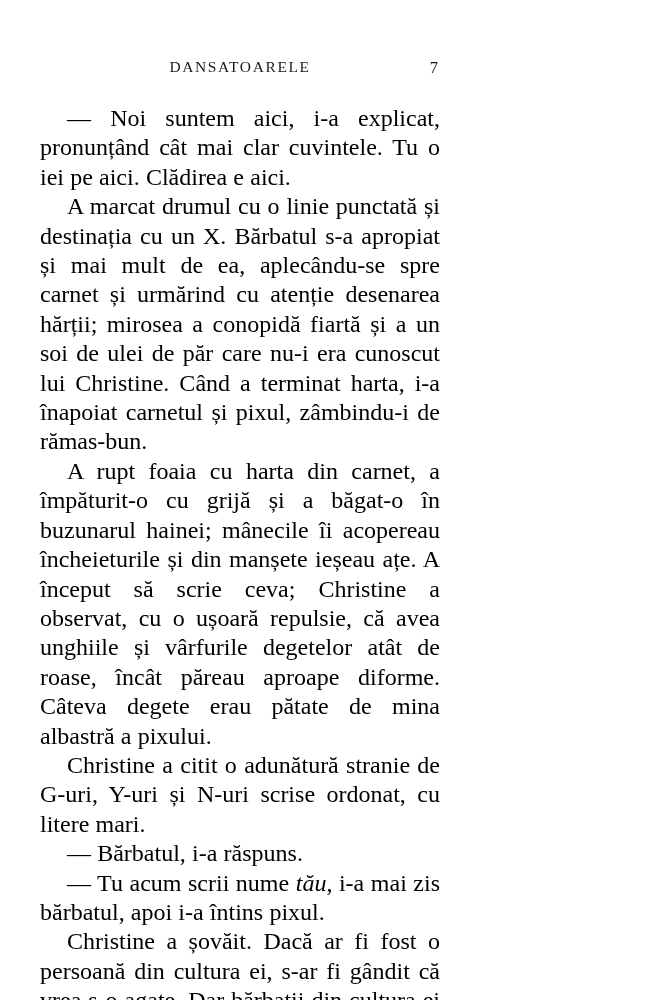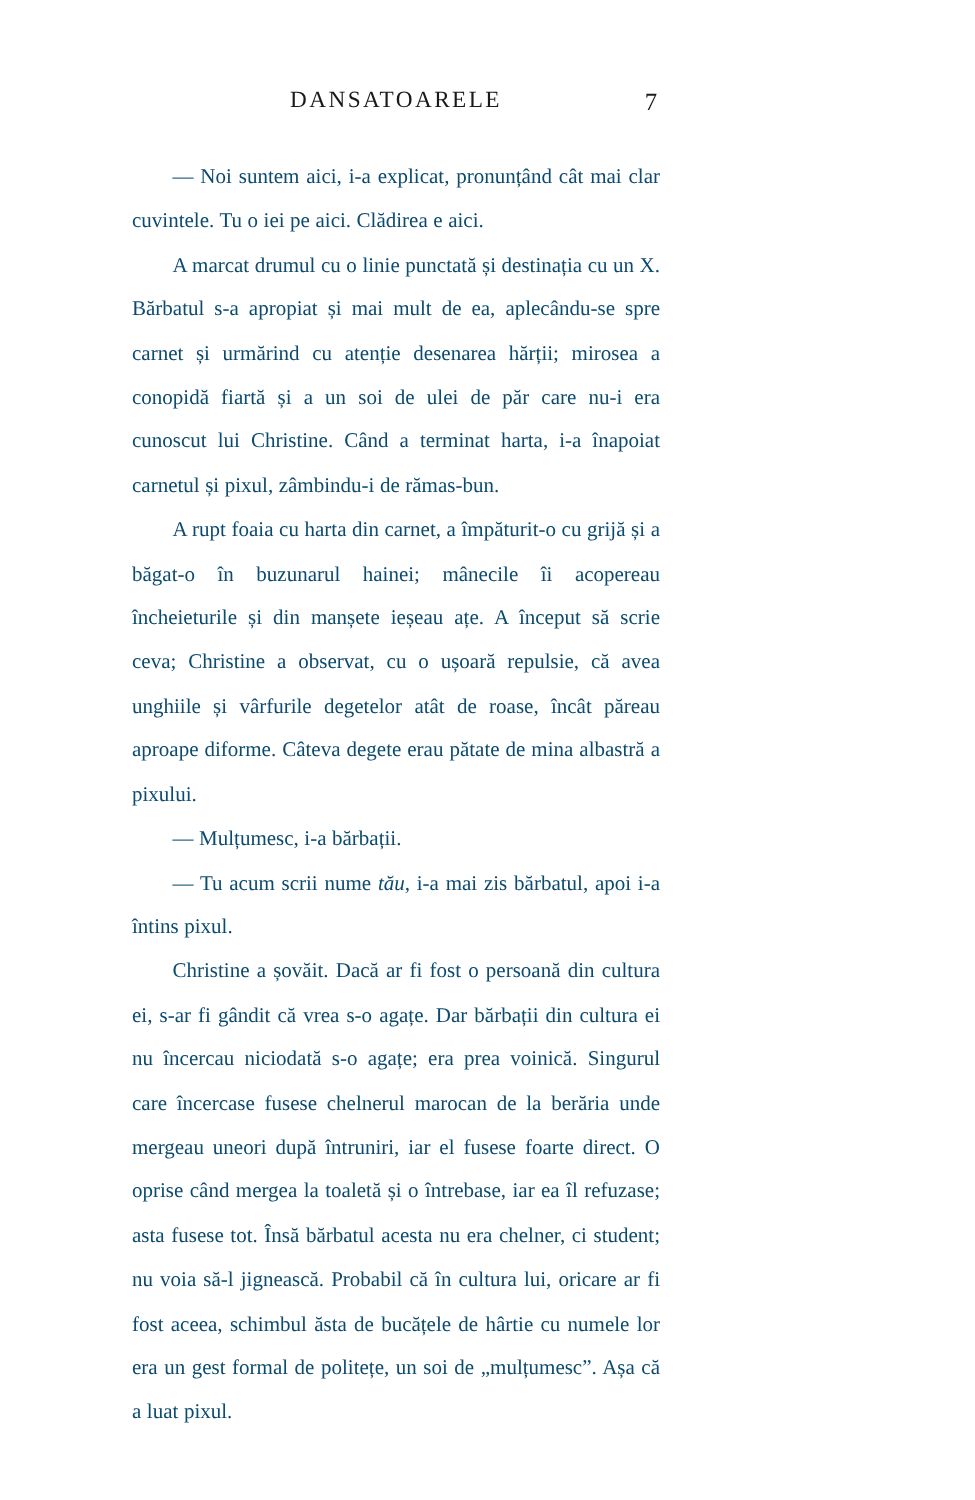--- a/index.html
+++ b/index.html
@@ -12,21 +12,21 @@
     height: 1000px;
     font-family: "Liberation Serif", "DejaVu Serif", serif;
     color: #141414;
     -webkit-font-smoothing: antialiased;
   }
   .book-page {
     position: relative;
     width: 526px;
     height: 1000px;
     box-sizing: border-box;
-    padding: 58px 86px 40px 88px;
+    padding: 58px 86px 40px 40px;
     background: #ffffff;
     overflow: hidden;
   }
   .running-header {
     position: relative;
     height: 24px;
     margin-bottom: 22px;
   }
   .running-title {
     position: absolute;
@@ -42,39 +42,40 @@
     right: 2px;
     top: 0;
     font-size: 16.5px;
     color: #1a1a1a;
   }
   .page-body {
     text-align: justify;
   }
   .para {
     margin: 0;
-    font-size: 14px;
+    font-size: 24px;
     line-height: 29.4px;
     text-indent: 27px;
     text-align: justify;
-    color: #0c4a6e;
+    color: #000000;
     word-spacing: 0.2px;
   }
   .para em {
   }
 </style>
 </head>
 <body>
 
 <div class="book-page">
   <div class="running-header">
     <div class="running-title">DANSATOARELE</div>
     <div class="page-number">7</div>
   </div>
   <div class="page-body">
       <p class="para">— Noi suntem aici, i-a explicat, pronunțând cât mai clar cuvintele. Tu o iei pe aici. Clădirea e aici.</p>
       <p class="para">A marcat drumul cu o linie punctată și destinația cu un X. Bărbatul s-a apropiat și mai mult de ea, aplecându-se spre carnet și urmărind cu atenție desenarea hărții; mirosea a conopidă fiartă și a un soi de ulei de păr care nu-i era cunoscut lui Christine. Când a terminat harta, i-a înapoiat carnetul și pixul, zâmbindu-i de rămas-bun.</p>
       <p class="para">A rupt foaia cu harta din carnet, a împăturit-o cu grijă și a băgat-o în buzunarul hainei; mânecile îi acopereau încheieturile și din manșete ieșeau ațe. A început să scrie ceva; Christine a observat, cu o ușoară repulsie, că avea unghiile și vârfurile degetelor atât de roase, încât păreau aproape diforme. Câteva degete erau pătate de mina albastră a pixului.</p>
-      <p class="para">— Mulțumesc, i-a bărbații.</p>
+      <p class="para">Christine a citit o adunătură stranie de G-uri, Y-uri și N-uri scrise ordonat, cu litere mari.</p>
+      <p class="para">— Bărbatul, i-a răspuns.</p>
       <p class="para">— Tu acum scrii nume <em>tău</em>, i-a mai zis bărbatul, apoi i-a întins pixul.</p>
       <p class="para">Christine a șovăit. Dacă ar fi fost o persoană din cultura ei, s-ar fi gândit că vrea s-o agațe. Dar bărbații din cultura ei nu încercau niciodată s-o agațe; era prea voinică. Singurul care încercase fusese chelnerul marocan de la berăria unde mergeau uneori după întruniri, iar el fusese foarte direct. O oprise când mergea la toaletă și o întrebase, iar ea îl refuzase; asta fusese tot. Însă bărbatul acesta nu era chelner, ci student; nu voia să-l jignească. Probabil că în cultura lui, oricare ar fi fost aceea, schimbul ăsta de bucățele de hârtie cu numele lor era un gest formal de politețe, un soi de „mulțumesc”. Așa că a luat pixul.</p>
     </div>
 </div>
 
 </body></html>

